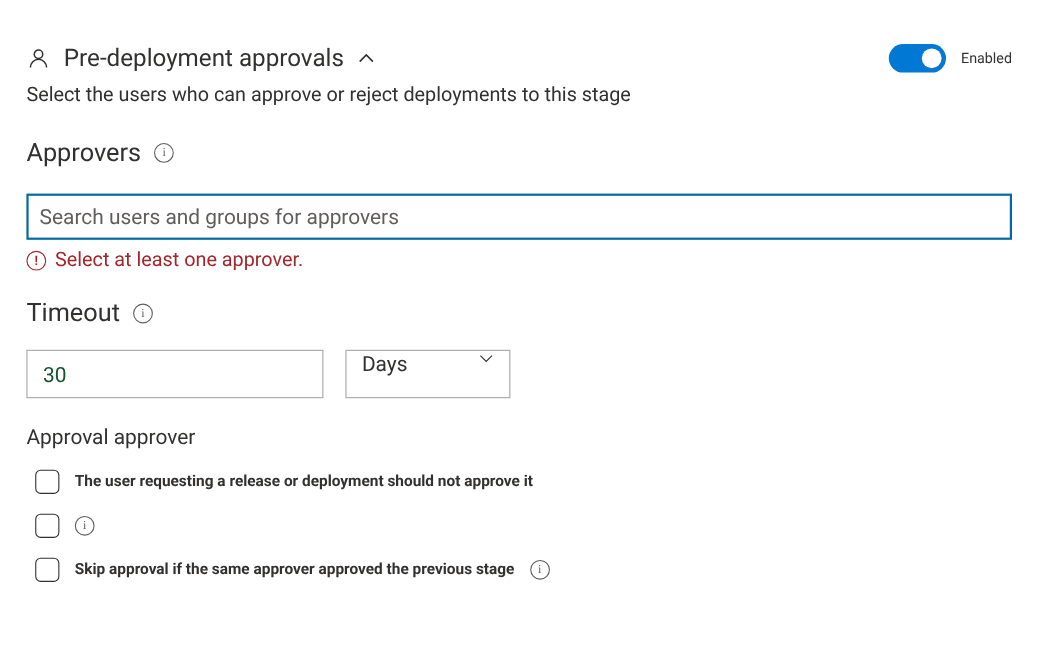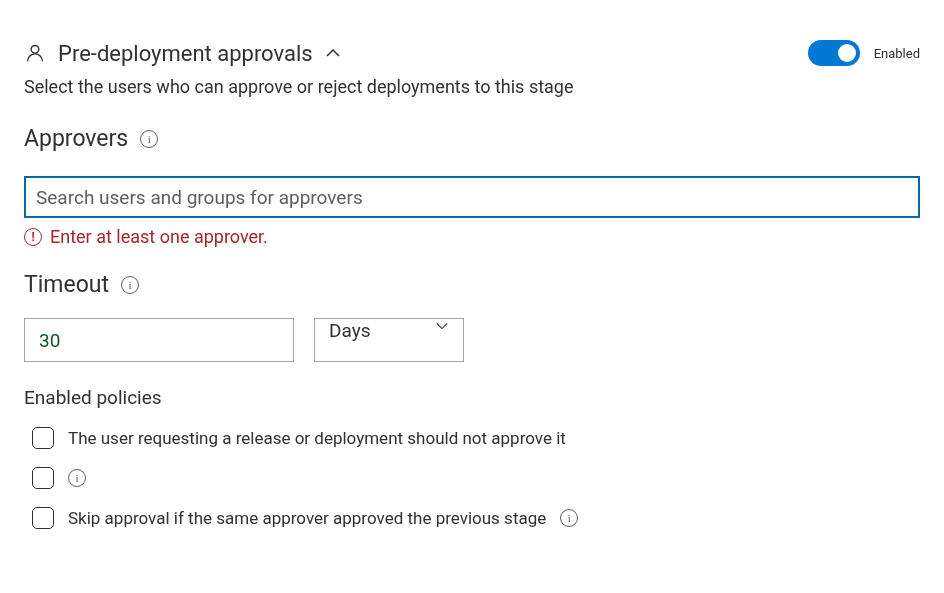--- a/index.html
+++ b/index.html
@@ -179,22 +179,23 @@
     }
     .checkbox {
       width: 22px;
       height: 22px;
       border: 1.3px solid #323130;
       border-radius: 5px;
       cursor: pointer;
       flex-shrink: 0;
     }
     .checkbox-label {
-      font-size: 17px;
-      color: #323130;
+      font-size: 14px;
+      color: #323130;
+      font-weight: bold;
     }
     .field-label-row.timeout {
       margin-bottom: 0;
     }
   </style>
 </head>
 <body>
 
 
 
@@ -225,41 +226,41 @@
 
 <div class="field-label-row">
   <span class="field-label">Approvers</span>
   <span class="info-icon">i</span>
 </div>
 
 <input type="text" class="search-input" placeholder="Search users and groups for approvers" style="">
 
 <div class="error-row">
   <span class="error-icon">!</span>
-  <span class="error-text">Enter at least one approver.</span>
+  <span class="error-text">Select at least one approver.</span>
 </div>
 
 <div class="field-label-row timeout">
   <span class="field-label">Timeout</span>
   <span class="info-icon">i</span>
 </div>
 
 <div class="timeout-row">
   <input type="text" class="number-input" value="30" style="">
   <div class="select-box">
     <span>Days</span>
     <span class="dropdown-icon">
       <svg viewBox="0 0 16 16" fill="none" stroke="#323130" stroke-width="1.2">
         <path d="M2 5l6 6 6-6"></path>
       </svg>
     </span>
   </div>
 </div>
 
-<div class="section-heading">Enabled policies</div>
+<div class="section-heading">Approval approver</div>
 
 <div class="checkbox-row">
   <div class="checkbox"></div>
   <span class="checkbox-label">The user requesting a release or deployment should not approve it</span>
 </div>
 
 <div class="checkbox-row">
   <div class="checkbox"></div>
   <span class="info-icon">i</span>
 </div>

